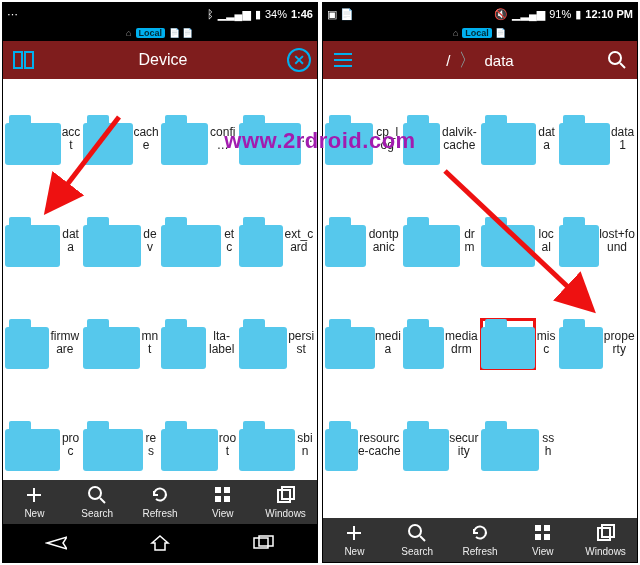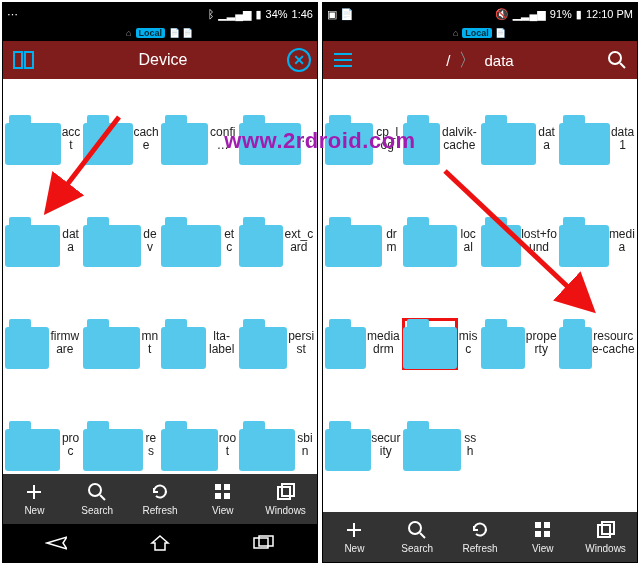--- a/index.html
+++ b/index.html
@@ -32,21 +32,21 @@
     background: #000;
     color: #fff;
     font-size: 11px;
     display: flex;
     align-items: center;
     justify-content: space-between;
     padding: 0 4px;
   }
   .statusbar .left, .statusbar .right { display: flex; align-items: center; gap: 4px; }
   .statusbar span { line-height: 1; }
-  .statusbar .big { font-weight: normal; }
+  .statusbar .big { font-weight: bold; }
   
   .minibar {
     height: 16px;
     background: #000;
     color: #aaa;
     font-size: 9px;
     display: flex;
     justify-content: center;
     align-items: center;
     gap: 4px;
@@ -130,21 +130,21 @@
     line-height: 1.1;
     max-width: 72px;
     word-break: break-word;
   }
   .folder.highlight .ficon {
     outline: 3px solid #e11;
     outline-offset: -2px;
   }
   
   .toolbar {
-    height: 50px;
+    height: 44px;
     background: #333;
     color: #eee;
     display: flex;
   }
   .toolbar .btn {
     flex: 1;
     display: flex;
     flex-direction: column;
     align-items: center;
     justify-content: center;
@@ -425,20 +425,24 @@
         <div class="folder">
           <div class="ficon"></div>
           <div class="label">data</div>
         </div>
         <div class="folder">
           <div class="ficon"></div>
           <div class="label">data1</div>
         </div>
         <div class="folder">
           <div class="ficon"></div>
+          <div class="label">dontpanic</div>
+        </div>
+        <div class="folder">
+          <div class="ficon"></div>
           <div class="label">drm</div>
         </div>
         <div class="folder">
           <div class="ficon"></div>
           <div class="label">local</div>
         </div>
         <div class="folder">
           <div class="ficon"></div>
           <div class="label">lost+found</div>
         </div>

